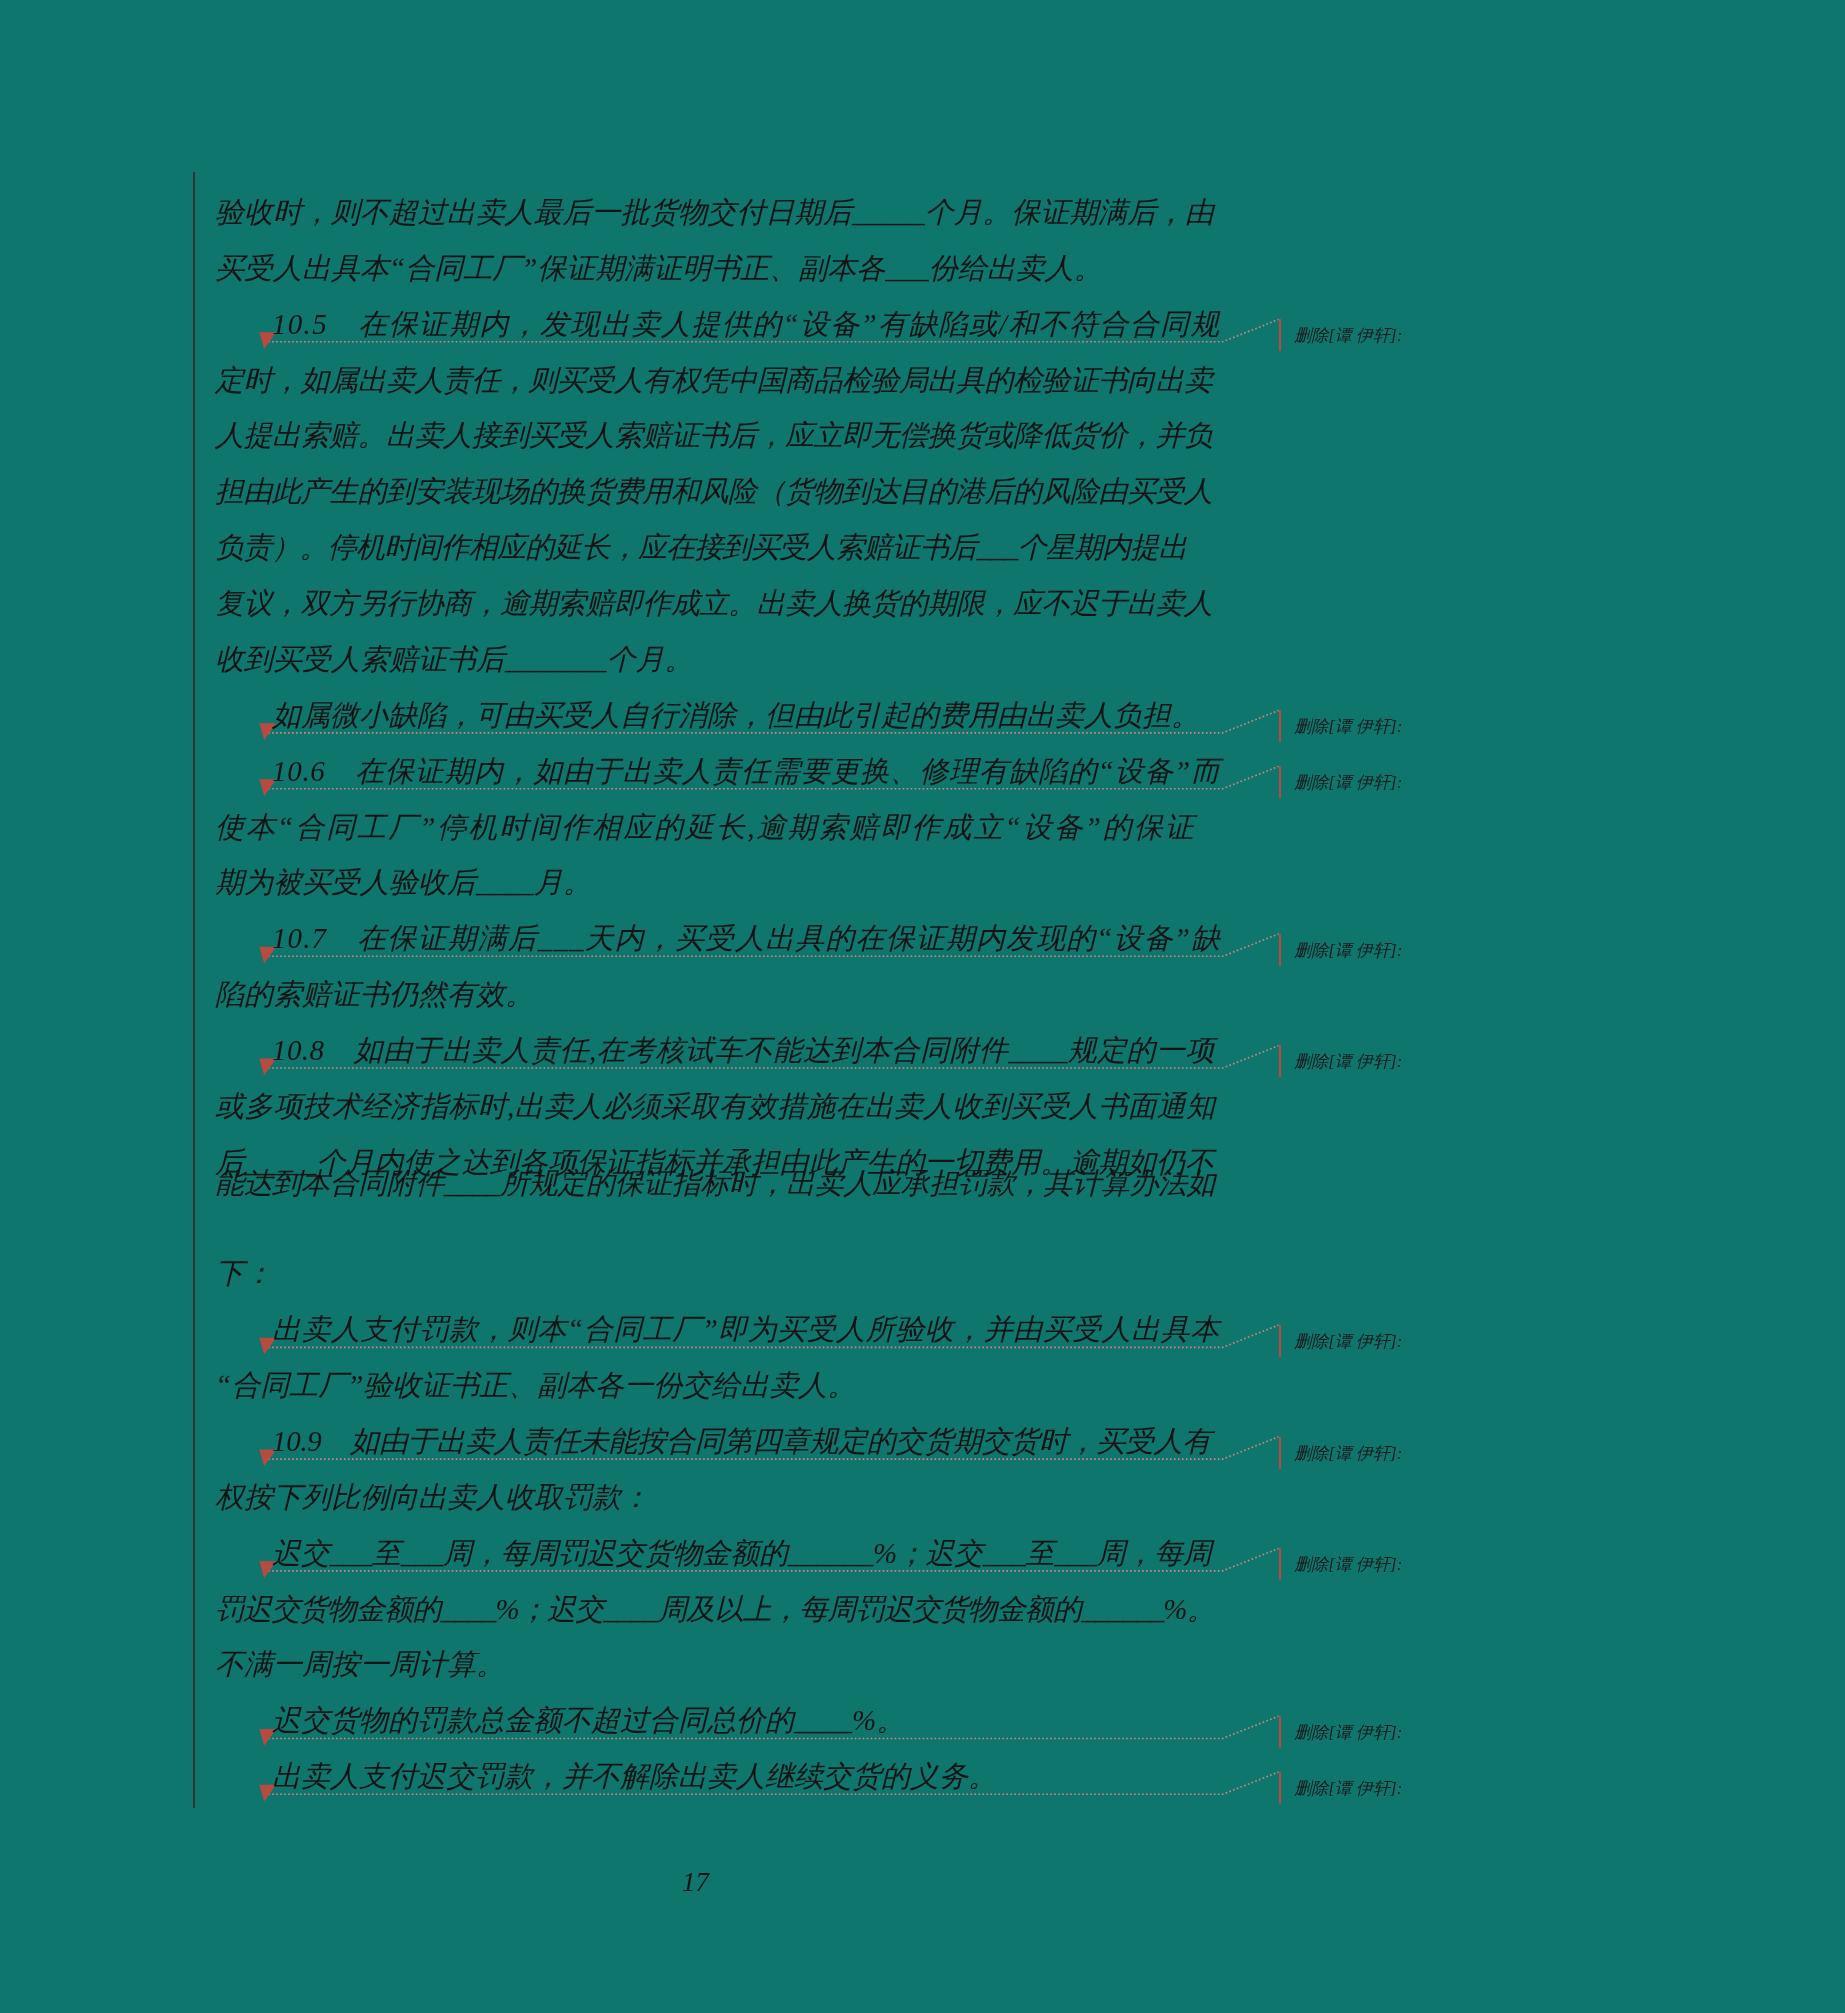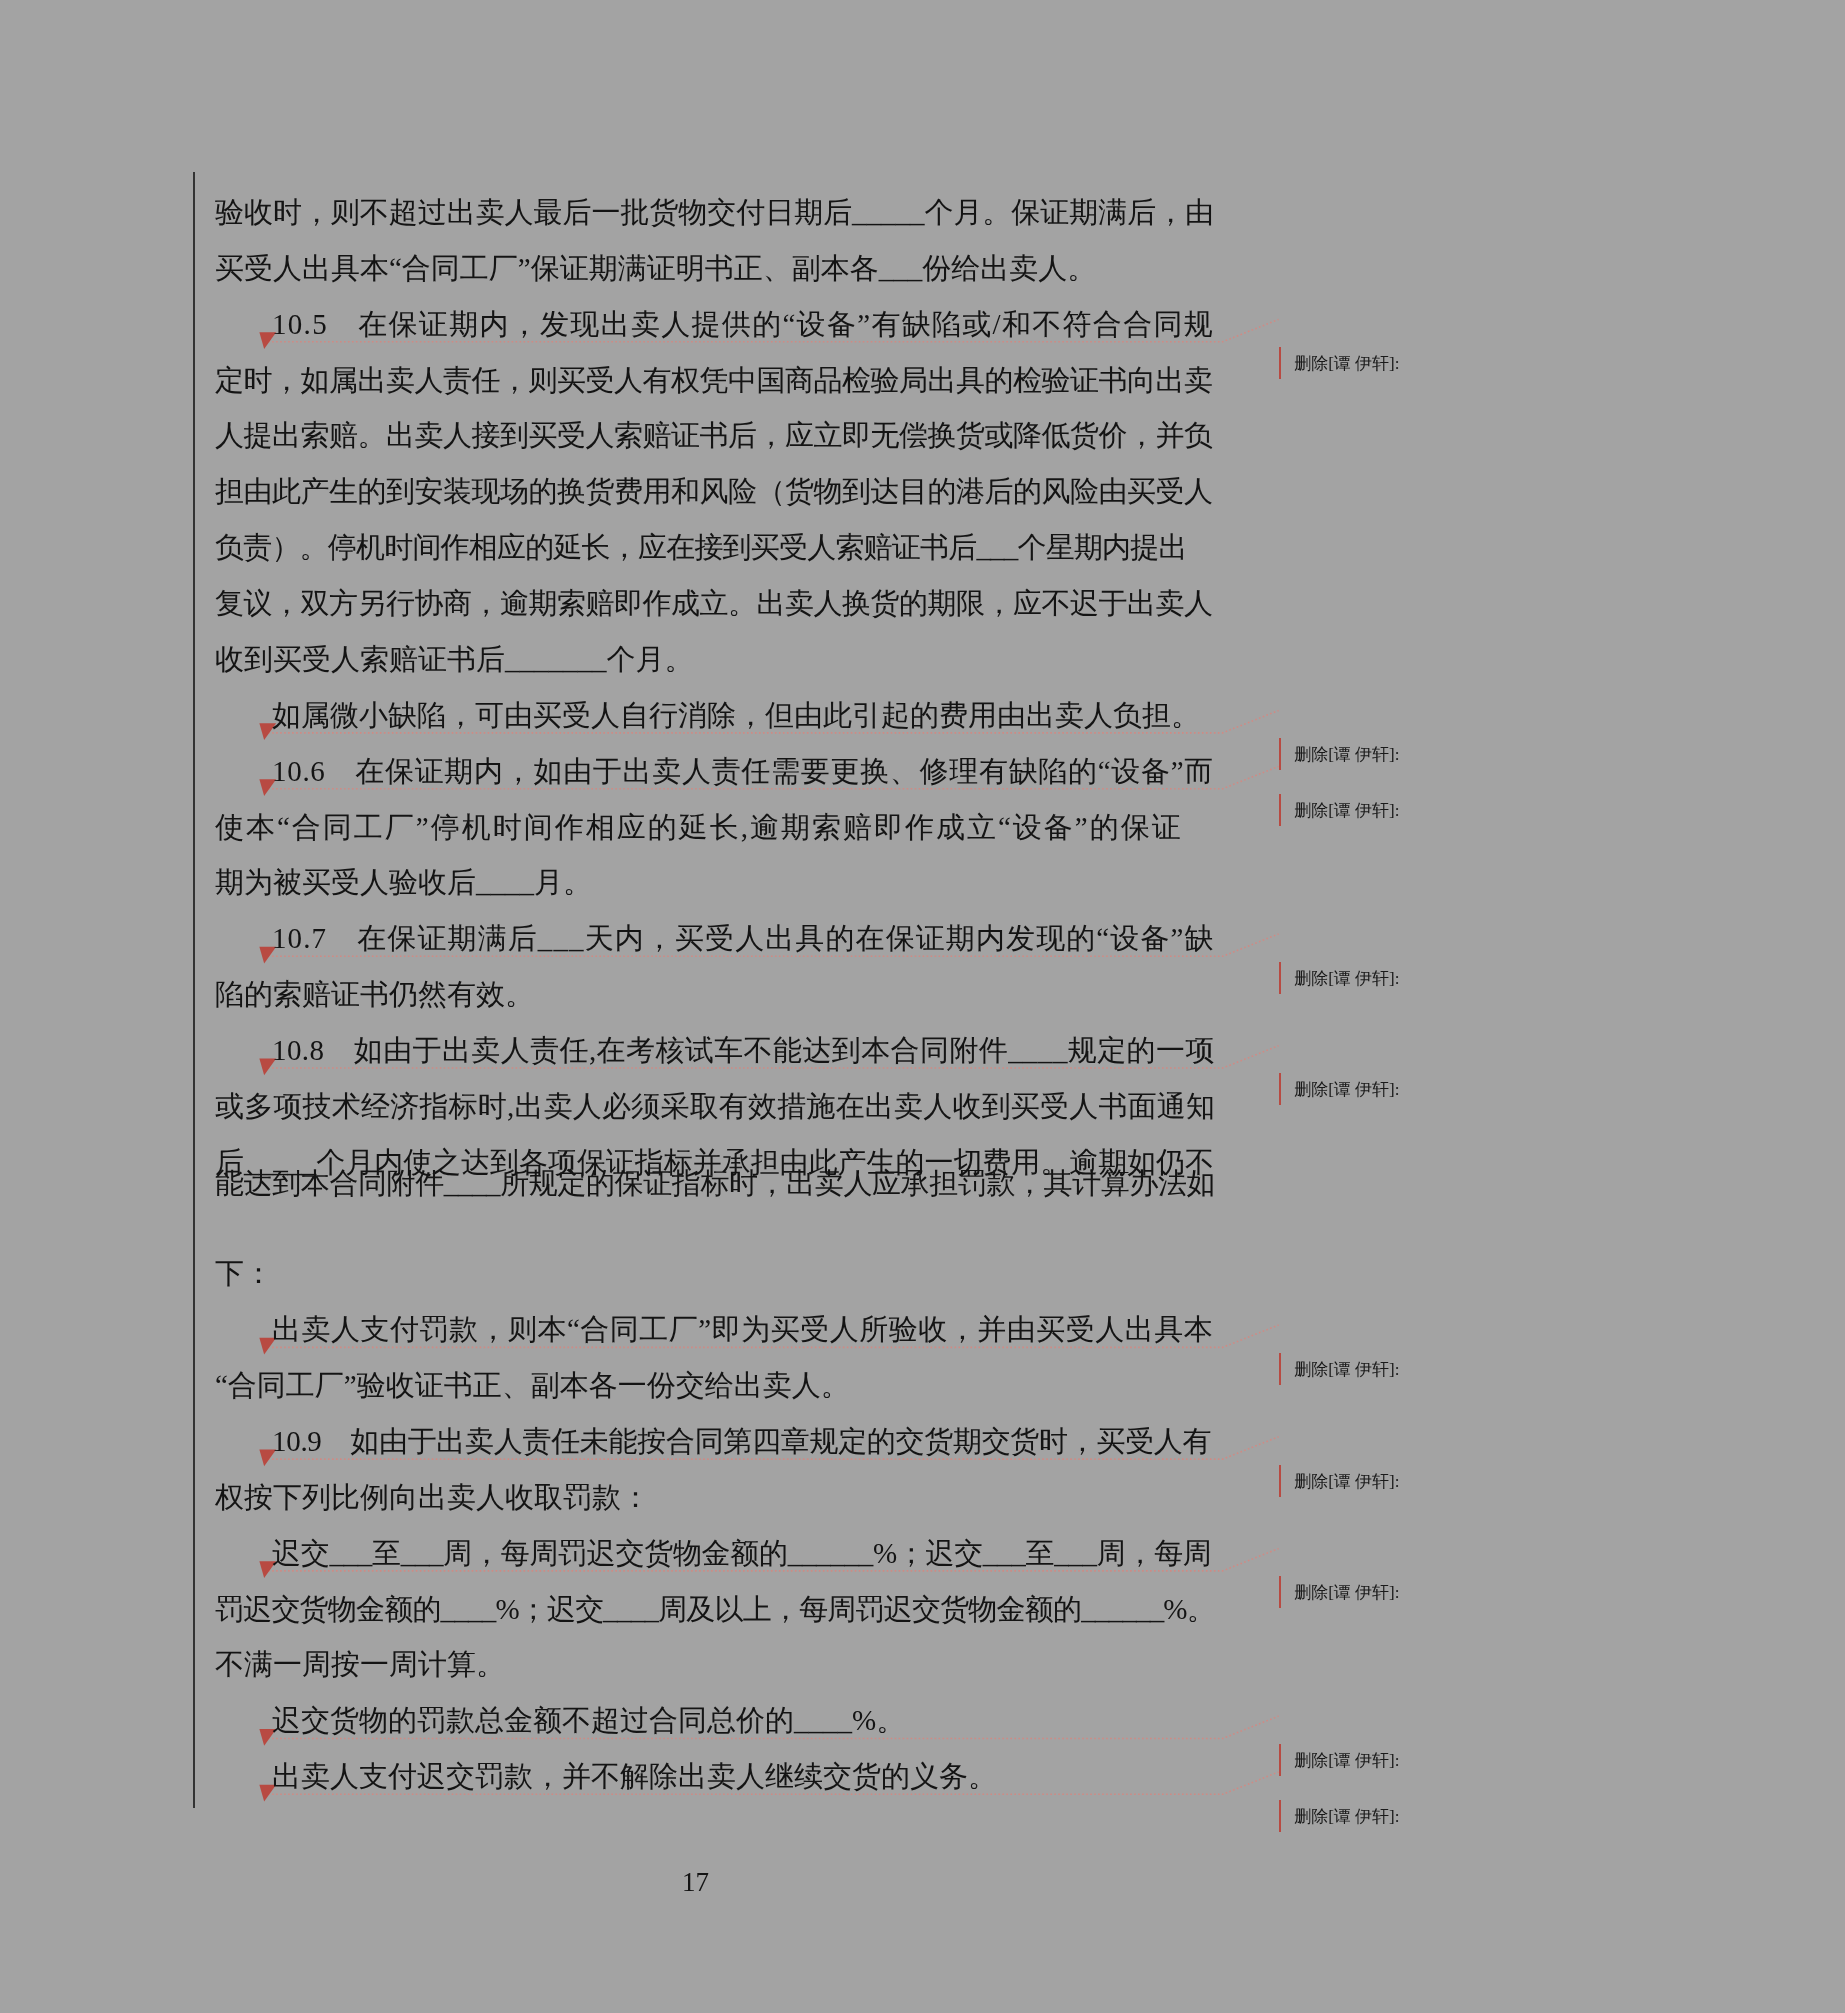--- a/index.html
+++ b/index.html
@@ -1,21 +1,22 @@
 <!DOCTYPE html>
 <html style="font-size:12.8px"><head>
 <meta charset="utf-8">
 <style>
   html,body{margin:0;padding:0;background:#e8e8e8;}
   .page{
     position:relative;
     width:1846px;height:2014px;
-    background:#a3a3a3;
+    background:#0f766e;
     overflow:hidden;
     font-family:"Liberation Serif","DejaVu Serif",serif;
+    font-style:italic;
   }
   .change-bar{
     position:absolute;
     left:193px;top:172px;
     width:1.6px;height:1636px;
     background:#333333;
   }
   .text-block{
     position:absolute;
     left:215px;top:184px;
@@ -36,21 +37,20 @@
     position:absolute;left:0;top:0;
     width:1846px;height:2014px;
     pointer-events:none;
   }
   .comment{
     position:absolute;
     left:1279px;
     height:32px;
     display:flex;
     align-items:center;
-    margin-top:28px;
   }
   .comment-anchor-bar{
     width:2.4px;height:32px;
     background:#b84a42;
     flex:0 0 auto;
   }
   .comment-label{
     margin-left:12.8px;
     font-size:17px;
     line-height:19px;

